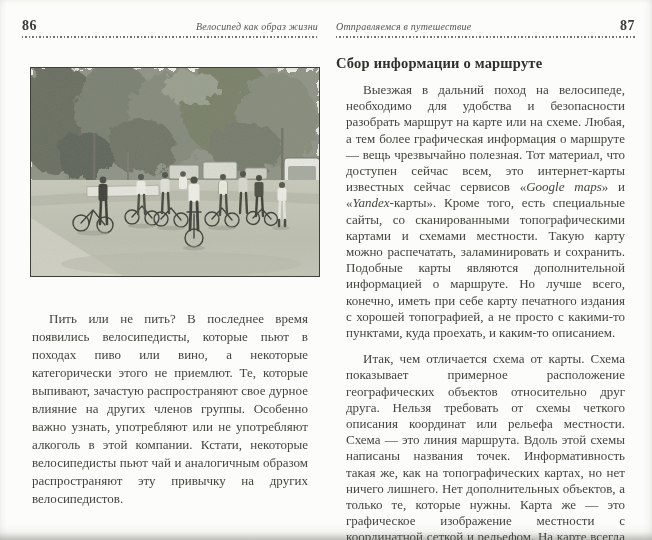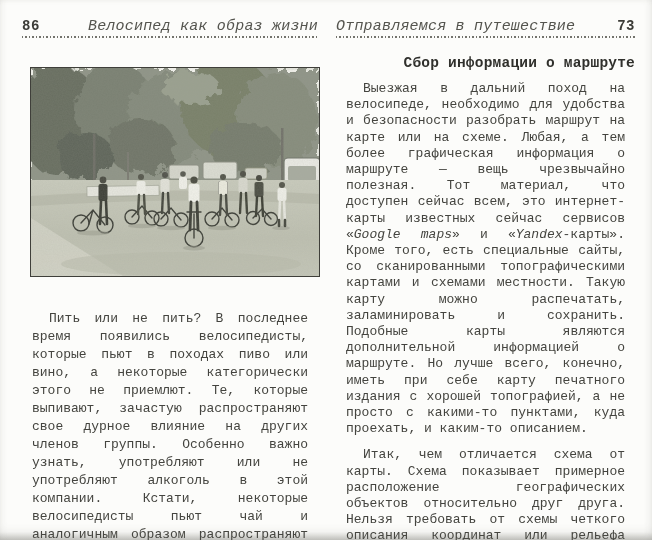--- a/index.html
+++ b/index.html
@@ -1,54 +1,54 @@
 <!DOCTYPE html>
 <html lang="ru"><head>
 <meta charset="utf-8">
 <style>
   html,body{margin:0;padding:0;background:#ffffff;}
   .spread{
     position:relative;
     width:652px;height:540px;
     background:#fcfcfa;
     overflow:hidden;
-    font-family:Liberation Mono, monospace;
+    font-family:Liberation Serif, serif;
     color:#44443f;
     box-shadow:
       inset 0 -10px 14px -8px rgba(85,85,78,.30),
       inset -5px 0 12px -8px rgba(85,85,78,.18),
       inset 5px 0 12px -9px rgba(85,85,78,.14),
       inset 0 4px 8px -7px rgba(85,85,78,.12);
   }
   .page{position:absolute;top:18px;}
   .page-left{left:22px;width:296px;}
   .page-right{left:336px;width:299px;}
   .running-head{
     display:flex;justify-content:space-between;align-items:baseline;
     height:16px;
   }
   .pagenum{font-weight:bold;font-size:14px;color:#3c3c37;letter-spacing:.5px;}
-  .running-title{font-style:italic;font-size:15px;color:#55554f;letter-spacing:.2px;}
+  .running-title{font-style:italic;font-size:10px;color:#55554f;letter-spacing:.2px;}
   .dotted-rule{
     margin-top:2px;height:2px;
     background:repeating-linear-gradient(to right,#73736c 0 1.3px,transparent 1.3px 3.5px);
   }
   figure.photo{
     margin:29px 0 0 8px;padding:0;
     width:288px;height:208px;
     border:1.5px solid #3f3f3a;
     background:#d9dad1;
   }
   figure.photo svg{display:block;}
   .body-text{margin-top:33px;font-size:13px;line-height:18px;text-align:justify;}
   .page-right .body-text{margin-top:4px;line-height:16.2px;}
   .body-text p{margin:10px;text-indent:17px;}
   .section-heading{
     margin:17px 0 2px 0;
-    font-size:14.5px;font-weight:bold;text-align:right;
+    font-size:14.5px;font-weight:bold;text-align:left;
     color:#30302c;letter-spacing:.2px;
   }
   .bottom-shade{
     position:absolute;left:0;bottom:0;width:652px;height:8px;
     background:linear-gradient(180deg,rgba(0,0,0,0),rgba(96,96,88,.22));
   }
 </style>
 </head>
 <body>
 
@@ -197,21 +197,21 @@
     </figure>
 
     <div class="body-text">
         <p><span>Пить или не пить? В последнее время появились велосипедисты, которые пьют в походах пиво или вино, а некоторые категорически этого не приемлют. Те, которые выпивают, зачастую распространяют свое дурное влияние на других членов группы. Особенно важно узнать, употребляют или не употребляют алкоголь в этой компании. Кстати, некоторые велосипедисты пьют чай и аналогичным образом распространяют эту привычку на других велосипедистов.</span></p>
       </div>
   </div>
 
   <div class="page page-right">
     <div class="running-head">
       <span class="running-title">Отправляемся в путешествие</span>
-      <span class="pagenum">73</span>
+      <span class="pagenum">87</span>
     </div>
     <div class="dotted-rule"></div>
 
     <h2 class="section-heading">Сбор информации о маршруте</h2>
 
     <div class="body-text">
         <p><span>Выезжая в дальний поход на велосипеде, необходимо для удобства и безопасности разобрать маршрут на карте или на схеме. Любая, а тем более графическая информация о маршруте — вещь чрезвычайно полезная. Тот материал, что доступен сейчас всем, это интернет-карты известных сейчас сервисов «</span><i>Google maps</i><span>» и «</span><i>Yandex</i><span>-карты». Кроме того, есть специальные сайты, со сканированными топографическими картами и схемами местности. Такую карту можно распечатать, заламинировать и сохранить. Подобные карты являются дополнительной информацией о маршруте. Но лучше всего, конечно, иметь при себе карту печатного издания с хорошей топографией, а не просто с какими-то пунктами, куда проехать, и каким-то описанием.</span></p>
         <p><span>Итак, чем отличается схема от карты. Схема показывает примерное расположение географических объектов относительно друг друга. Нельзя требовать от схемы четкого описания координат или рельефа местности. Схема — это линия маршрута. Вдоль этой схемы написаны названия точек. Информативность такая же, как на топографических картах, но нет ничего лишнего. Нет дополнительных объектов, а только те, которые нужны. Карта же — это графическое изображение местности с координатной сеткой и рельефом. На карте всегда есть набор изолиний. По изолиниям можно прочитать рельеф. Топография</span></p>
       </div>
   </div>

